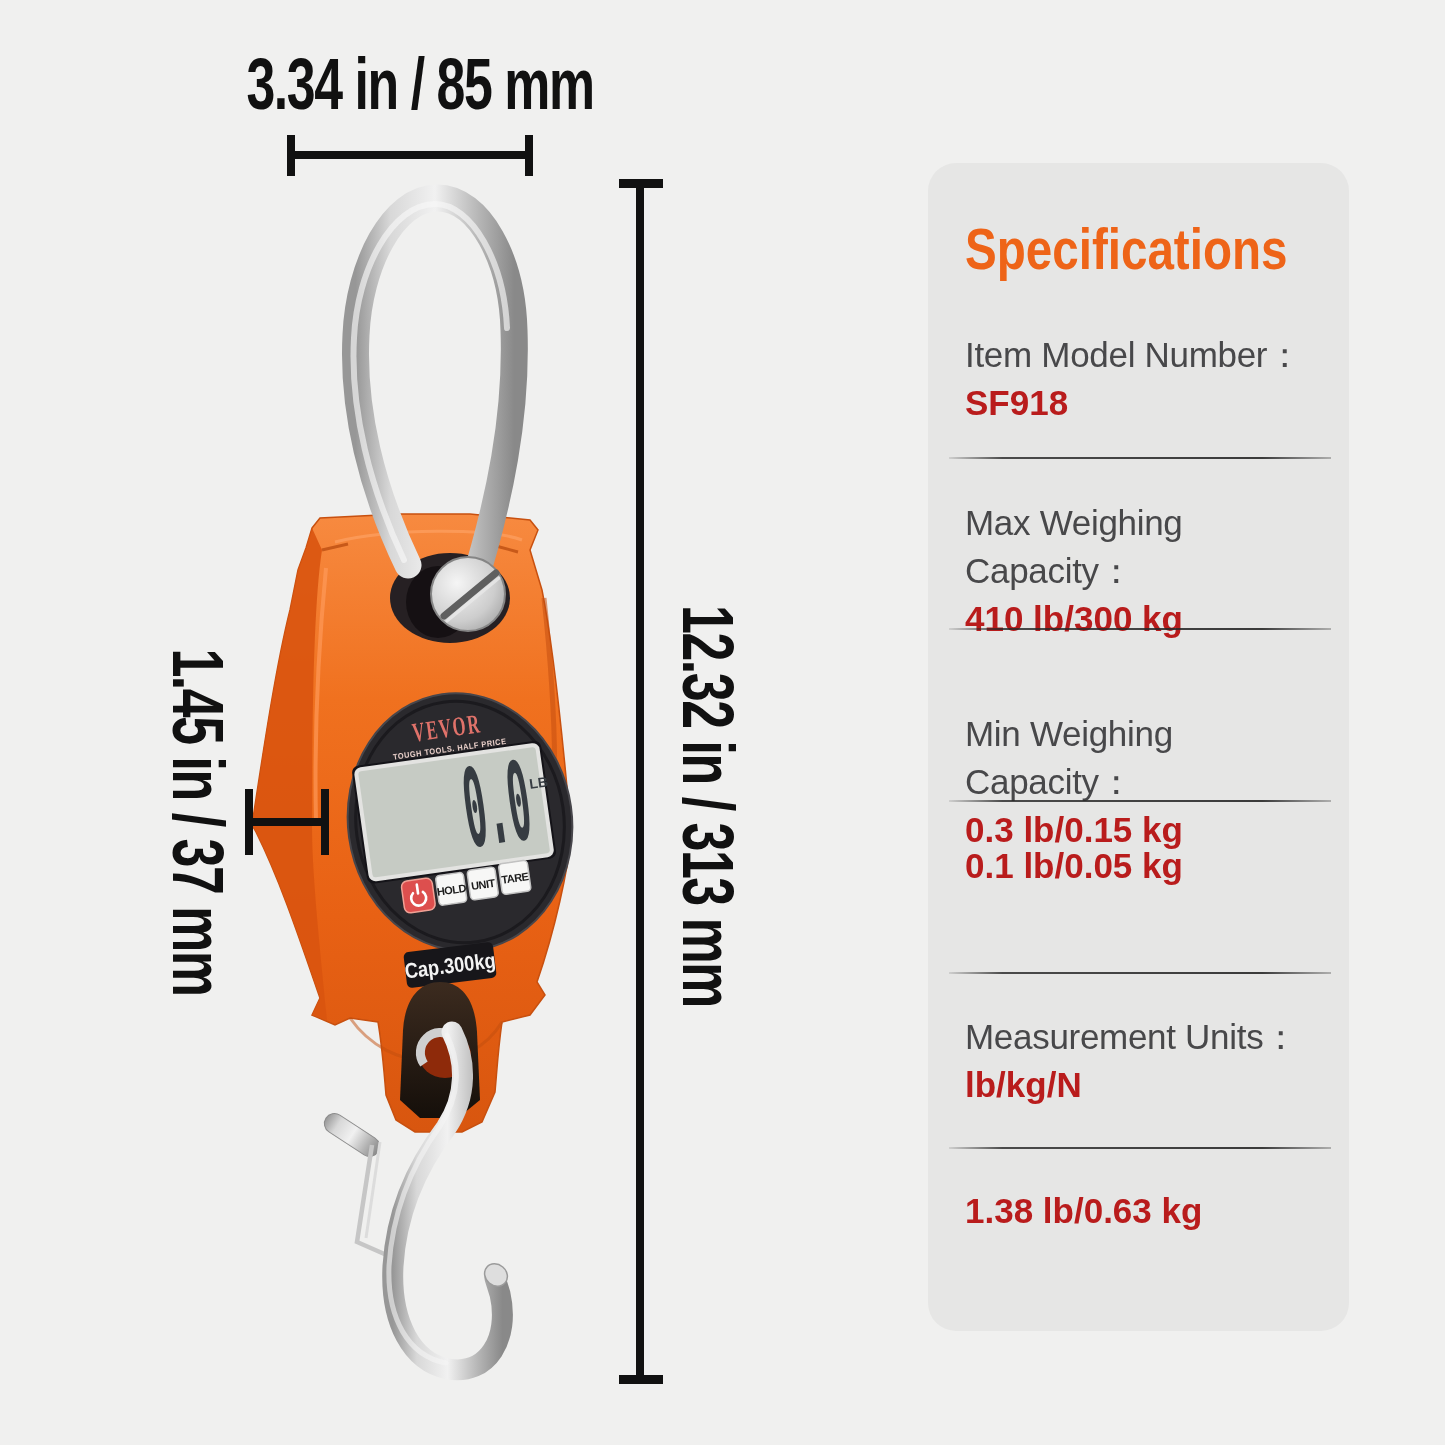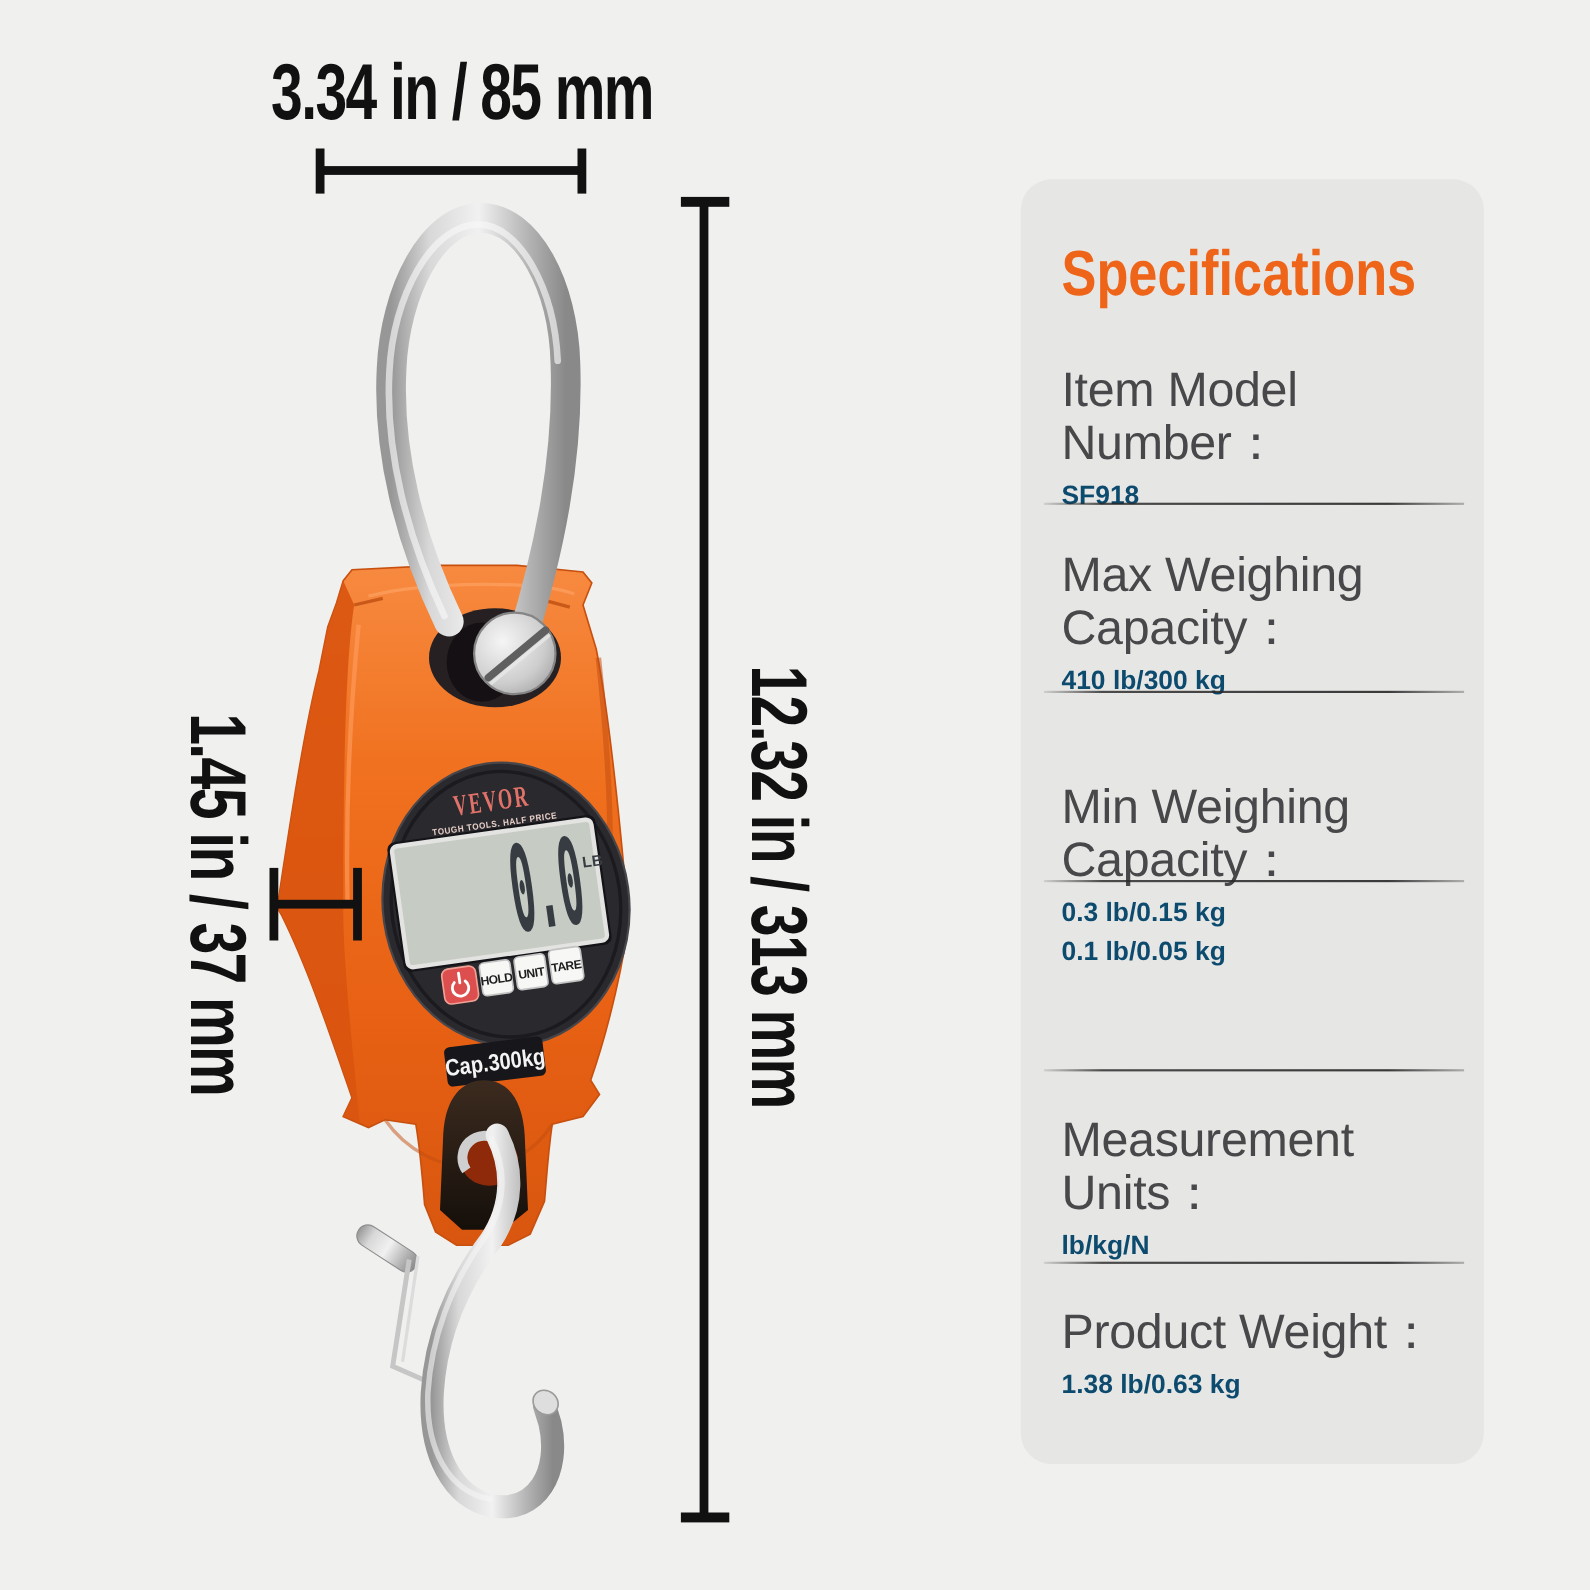--- a/index.html
+++ b/index.html
@@ -41,24 +41,24 @@
     position:absolute; left:928px; top:163px; width:421px; height:1168px;
     background:#e6e6e5; border-radius:28px;
   }
   .specs-title {
     position:absolute; left:37px; top:52px; margin:0;
     font-size:58px; font-weight:bold; color:#ee6418;
     transform:scaleX(0.82); transform-origin:left top; white-space:nowrap;
   }
   .spec-row { position:absolute; left:37px; right:20px; }
   .spec-row .spec-label {
-    font-size:44px; color:#48484a; line-height:48px; letter-spacing:-0.3px;
+    font-size:35px; color:#48484a; line-height:48px; letter-spacing:-0.3px;
   }
   .spec-row .spec-value {
-    font-size:24px; color:#0c4a6e; font-weight:bold; line-height:48px;
+    font-size:35px; color:#b91c1c; font-weight:bold; line-height:48px;
   }
   .r1 { top:168px; }  .r2 { top:336px; }  .r3 { top:508px;margin-top:39px; }
   .r4 { top:679px; }  .r5 { top:850px; }  .r6 { top:1024px; }
   .spec-div {
     position:absolute; left:21px; width:382px; height:2px;
     background:linear-gradient(to right, rgba(45,45,45,0.12),
                rgba(40,40,40,0.82) 14%, rgba(40,40,40,0.9) 82%, rgba(45,45,45,0.3));
   }
   .d1 { top:294px; } .d2 { top:465px; } .d3 { top:637px; }
   .d4 { top:809px; } .d5 { top:984px; }
@@ -249,18 +249,17 @@
     </div>
     <div class="spec-div d4"></div>
 
     <div class="spec-row r5">
       <div class="spec-label">Measurement Units：</div>
       <div class="spec-value">lb/kg/N</div>
     </div>
     <div class="spec-div d5"></div>
 
     <div class="spec-row r6">
-      <div class="spec-label">Product Weight：</div>
       <div class="spec-value">1.38 lb/0.63 kg</div>
     </div>
   </aside>
 
 </div>
 
 </body></html>

